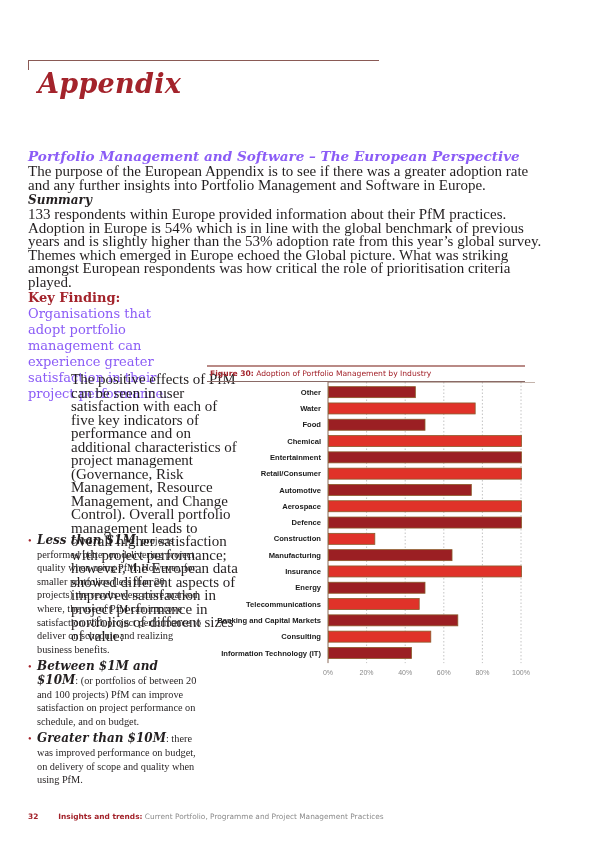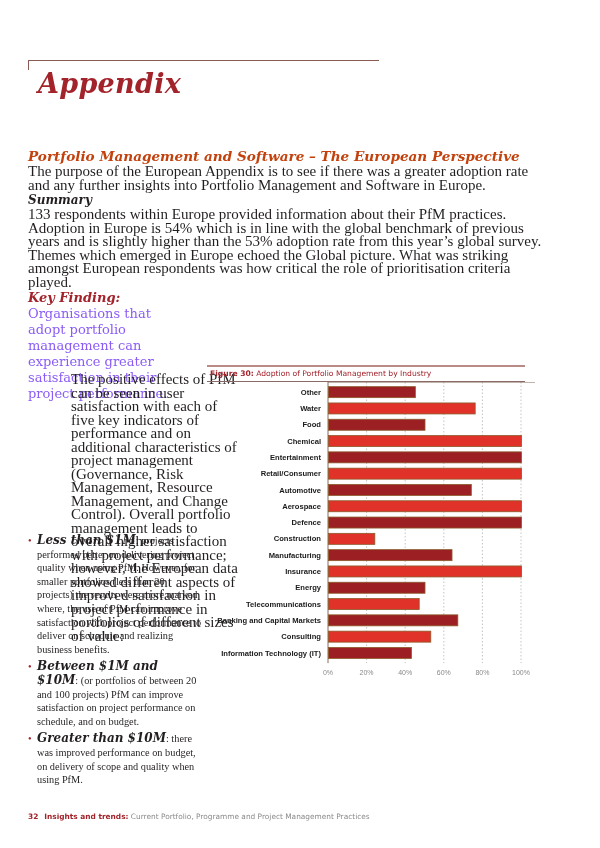--- a/index.html
+++ b/index.html
@@ -3,38 +3,38 @@
 <meta charset="utf-8">
 <style>
   html, body { margin: 0; padding: 0; background: #ffffff; }
   body { width: 600px; height: 848px; position: relative; overflow: hidden;
          font-family: "DejaVu Serif", serif; color: #231f20; }
   .top-rule { position: absolute; left: 28px; top: 60px; width: 351px; height: 1px; background: #8a5a55; }
   .top-rule-tick { position: absolute; left: 28px; top: 60px; width: 1px; height: 10px; background: #8a5a55; }
   .title { position: absolute; left: 38px; top: 68px; font-family: "DejaVu Serif", serif;
            font-style: italic; font-weight: bold; font-size: 27px; color: #a3232b; letter-spacing: 0.3px; text-align: right; }
   .section-head { position: absolute; left: 28px; top: 148px; font-family: "DejaVu Serif", serif;
-           font-style: italic; font-weight: bold; font-size: 13.6px; color: #c2410c; white-space: nowrap; }
+           font-style: italic; font-weight: bold; font-size: 13.6px; color: #8b5cf6; white-space: nowrap; }
   .para { position: absolute; font-family: "Liberation Serif", serif; font-size: 15px; line-height: 13.5px; color: #231f20; }
   .p-intro { left: 28px; top: 165px; width: 512px; }
   .summary-label { position: absolute; left: 28px; top: 193px; font-family: "DejaVu Serif", serif;
            font-style: italic; font-weight: bold; font-size: 12px; color: #231f20; }
   .p-summary { left: 28px; top: 208px; width: 520px; }
   .key-finding { position: absolute; left: 28px; top: 290px; width: 160px; font-family: "DejaVu Serif", serif;
            font-size: 13px; line-height: 16px; color: #a3232b; }
-  .key-finding .kf-label { font-style: italic; font-weight: bold; }
+  .key-finding .kf-label { font-weight: bold; }
   .key-finding .kf-text { color: #8b5cf6; }
   .p-body { left: 28px; top: 373px; width: 172px; margin-left: 43px; }
   .bullets { position: absolute; left: 28px; top: 534px; width: 175px; margin: 0; padding: 0; list-style: none;
              font-family: "Liberation Serif", serif; font-size: 10.3px; line-height: 13.6px; }
   .bullets li { position: relative; padding-left: 9px; margin-bottom: 4px; }
   .bullets li .dot { position: absolute; left: 0; top: 0; color: #a3232b; }
   .bullets li .b-label { font-family: "DejaVu Serif", serif; font-style: italic; font-weight: bold; font-size: 12px; }
   .footer { position: absolute; left: 28px; top: 812px; font-family: "DejaVu Sans", sans-serif; font-size: 7.4px; color: #8a8a8a; white-space: nowrap; }
-  .footer .pg { color: #a3232b; font-weight: bold; margin-right: 6px; }
+  .footer .pg { color: #a3232b; font-weight: bold; margin-right: 20px; }
   .footer .fl { font-weight: bold; color: #a3232b; text-align: center; }
   .footer .ft { color: #8a8a8a; }
 
   
   .fig-topline { position: absolute; left: 207px; top: 365px; width: 318px; height: 2px; background: #b98a86; }
   .fig-title { position: absolute; left: 210px; top: 369px; font-family: "DejaVu Sans", sans-serif; font-size: 7.6px; color: #a3232b; white-space: nowrap; }
   .fig-title .ft-b { font-weight: bold; }
   .fig-underline { position: absolute; left: 207px; top: 381px; width: 318px; height: 1px; background: #8a6a66; }
   #chart { position: absolute; left: 200px; top: 382px; width: 340px; height: 300px; }
   #chart text { font-family: "Liberation Sans", sans-serif; }

